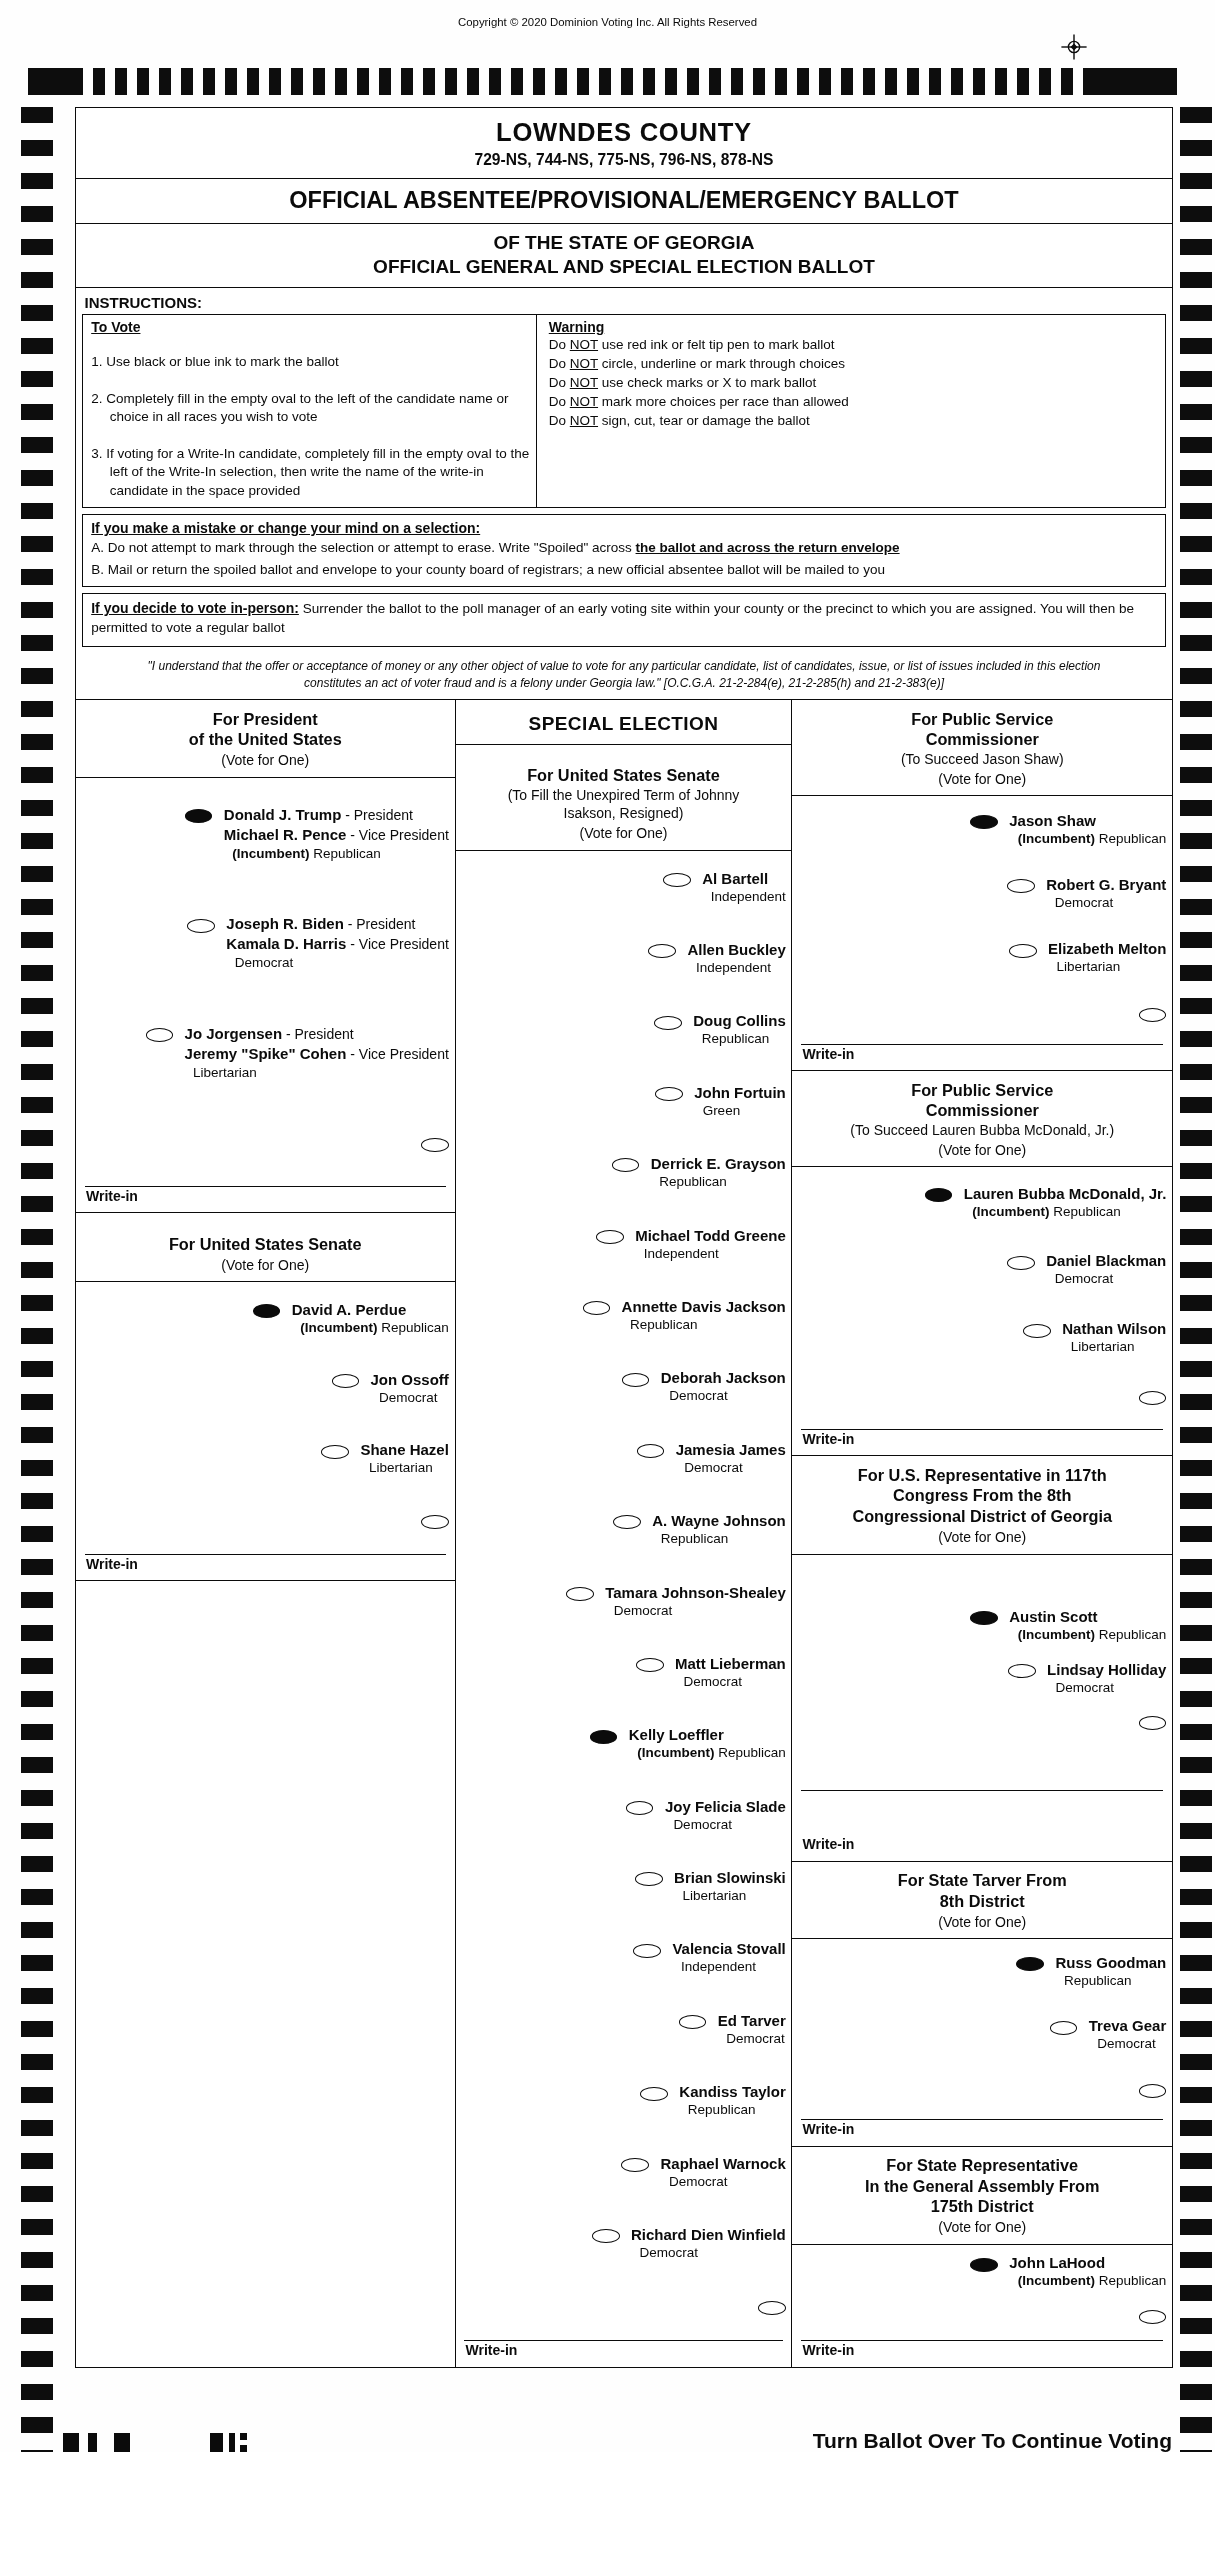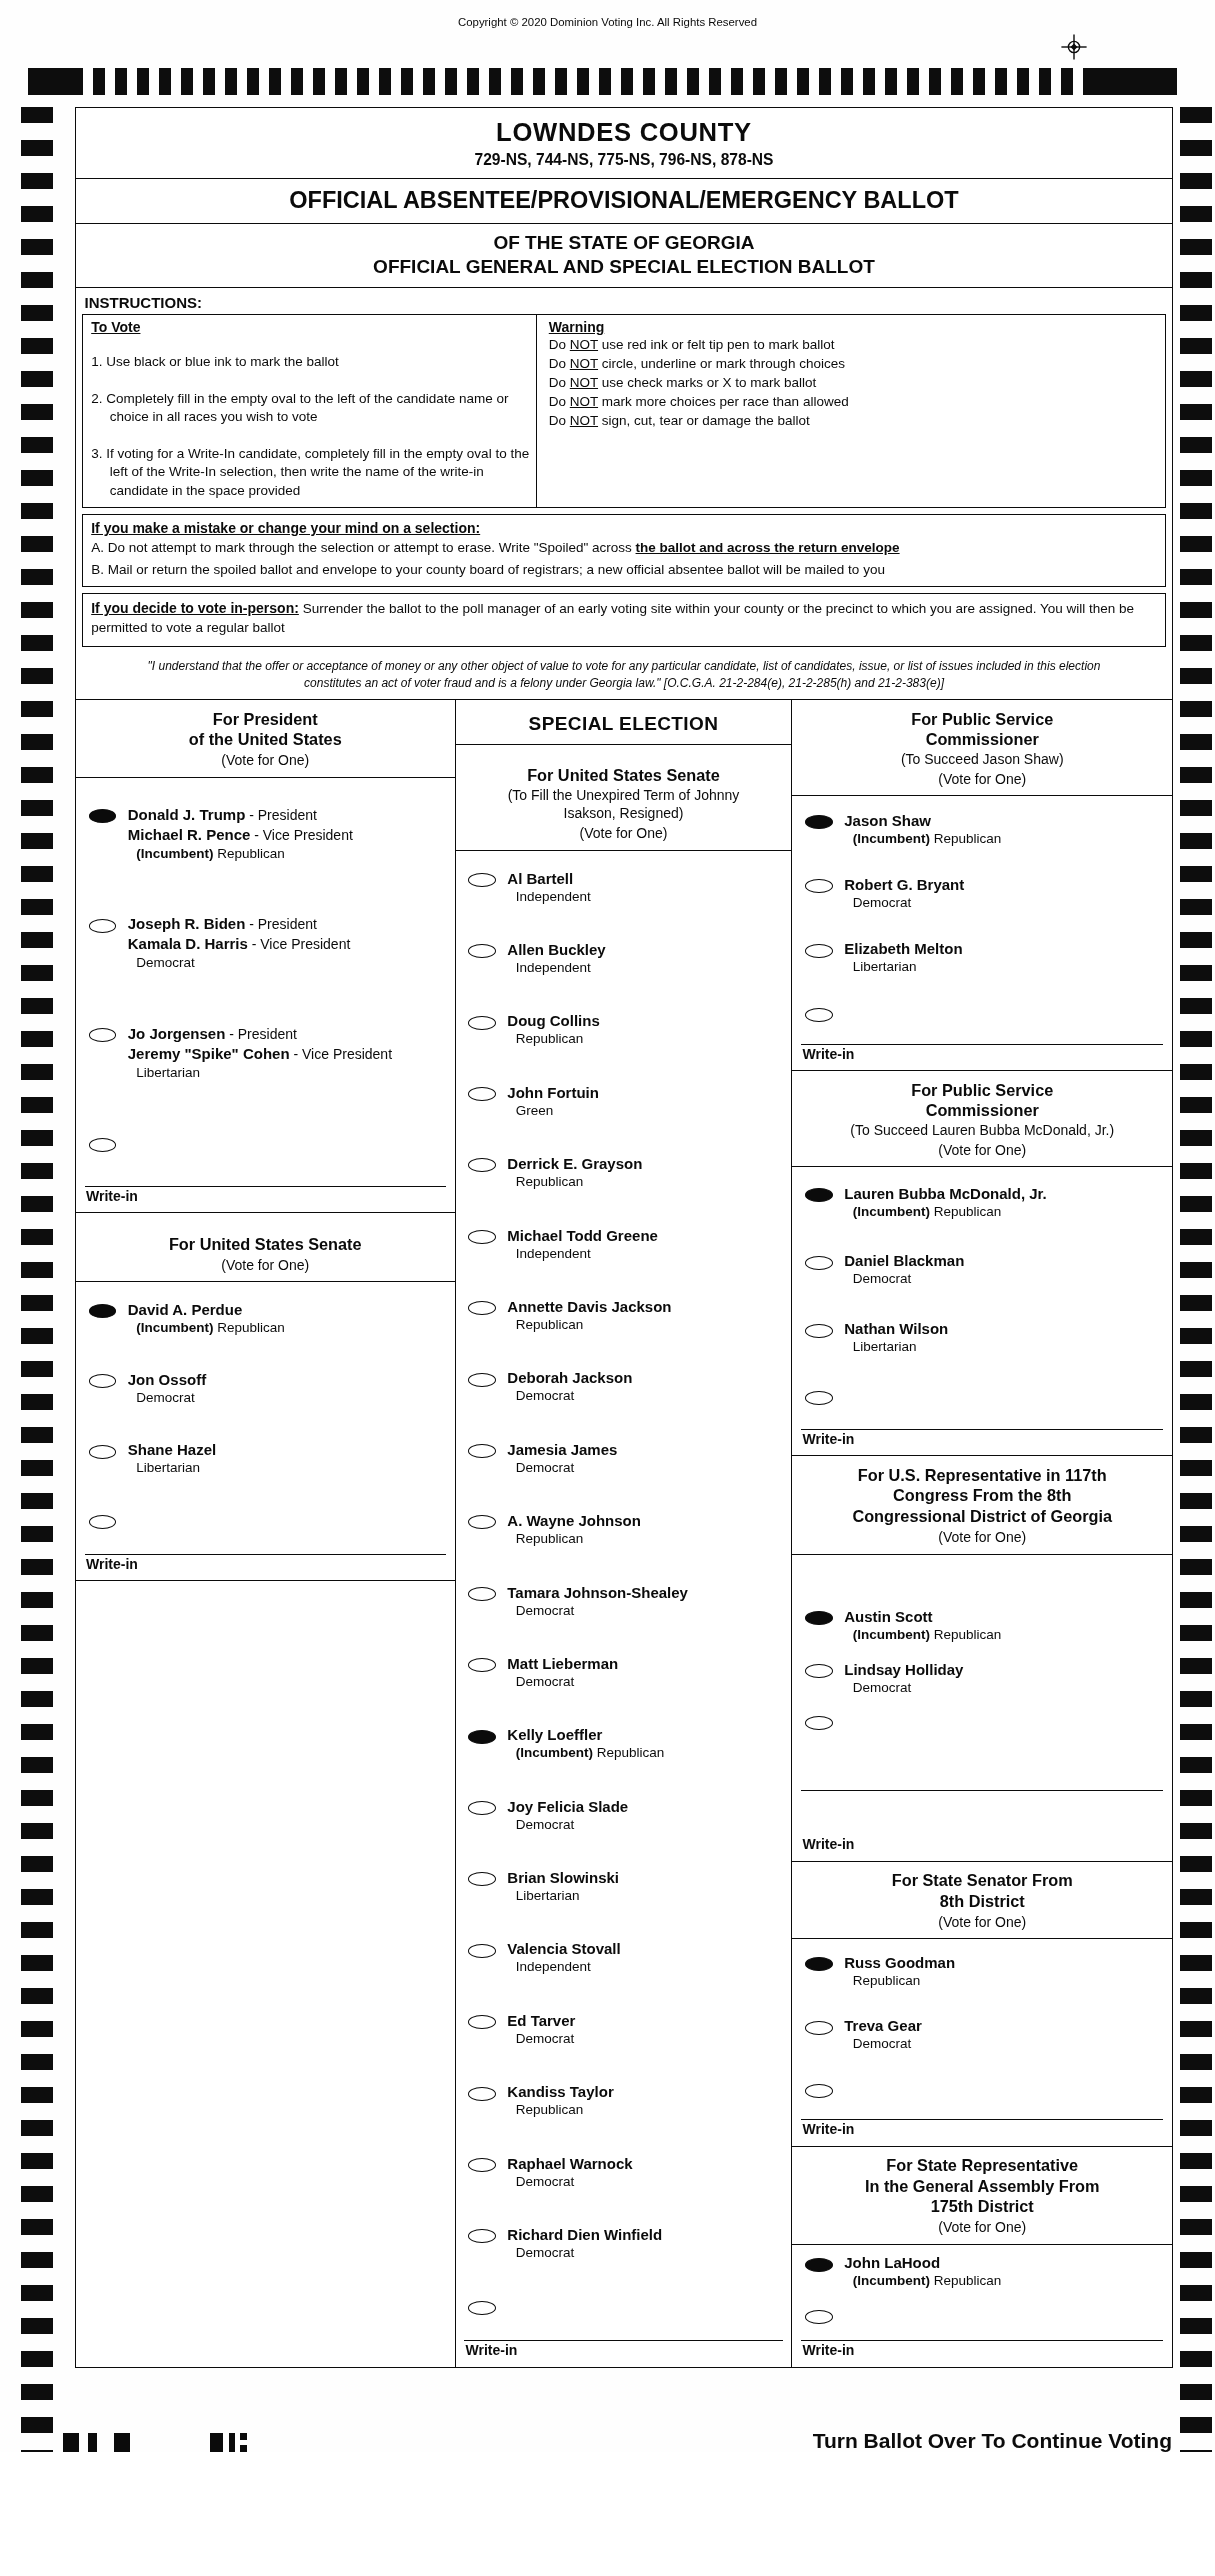--- a/index.html
+++ b/index.html
@@ -60,21 +60,21 @@
   .col3 .race-i2{min-height:323px;gap:44px;}
   .col3 .race-i3{min-height:284px;}
   .col3 .race:last-child{flex:1;}
   .col1 .race-i0{min-height:512px;}
   .col1 .race-i1{min-height:355px;}
   .race-header{text-align:center; padding:8.5px 5.7px 7px; border-bottom:1.4px solid #0b0b0b;}
   .race-title{font-size:16.3px; font-weight:bold; line-height:20.6px;}
   .race-subtitle{font-size:14px; line-height:18.5px;}
   .race-votefor{font-size:14px; line-height:18.5px; margin-top:1.4px;}
   .race-body{flex:1; display:flex; flex-direction:column; justify-content:space-around;}
-  .cand{display:flex; padding:8.5px 5.7px 7px 0;}
+  .cand{display:flex; padding:8.5px 5.7px 7px 0;justify-content:flex-end;}
   .oval{display:inline-block; flex:none; width:25.6px; height:12px; border:1.8px solid #0b0b0b; border-radius:50%; margin:4.3px 0 0 12.8px; background:#fff;}
   .oval.filled{background:#0b0b0b;}
   .cand-text{margin-left:11.4px;}
   .cand-name{font-size:15px; line-height:19px;}
   .cand-name .b{font-weight:bold;}
   .cand-name .sfx{font-weight:normal; font-size:14px;}
   .cand-party{font-size:13.5px; line-height:18px; margin-left:8.5px;}
   .cand-party .b{font-weight:bold;}
   .cand.blank{min-height:24px;}
   .wline{border-top:1.8px solid #0b0b0b; margin:2.8px 8.5px 0 8.5px;}
@@ -535,21 +535,21 @@
               </div>
               <div class="cand blank">
                 <span class="oval"></span>
               </div>
             </div>
             <div class="wline"></div>
             <div class="wlabel">Write-in</div>
           </div>
           <div class="race race-i3">
             <div class="race-header">
-              <div class="race-title">For State Senator From</div>
+              <div class="race-title">For State Tarver From</div>
               <div class="race-title">8th District</div>
               <div class="race-votefor">(Vote for One)</div>
             </div>
             <div class="race-body">
               <div class="cand">
                 <span class="oval filled"></span>
                 <div class="cand-text">
                   <div class="cand-name"><span class="b">Russ Goodman</span></div>
                   <div class="cand-party"><span>Republican</span></div>
                 </div>

